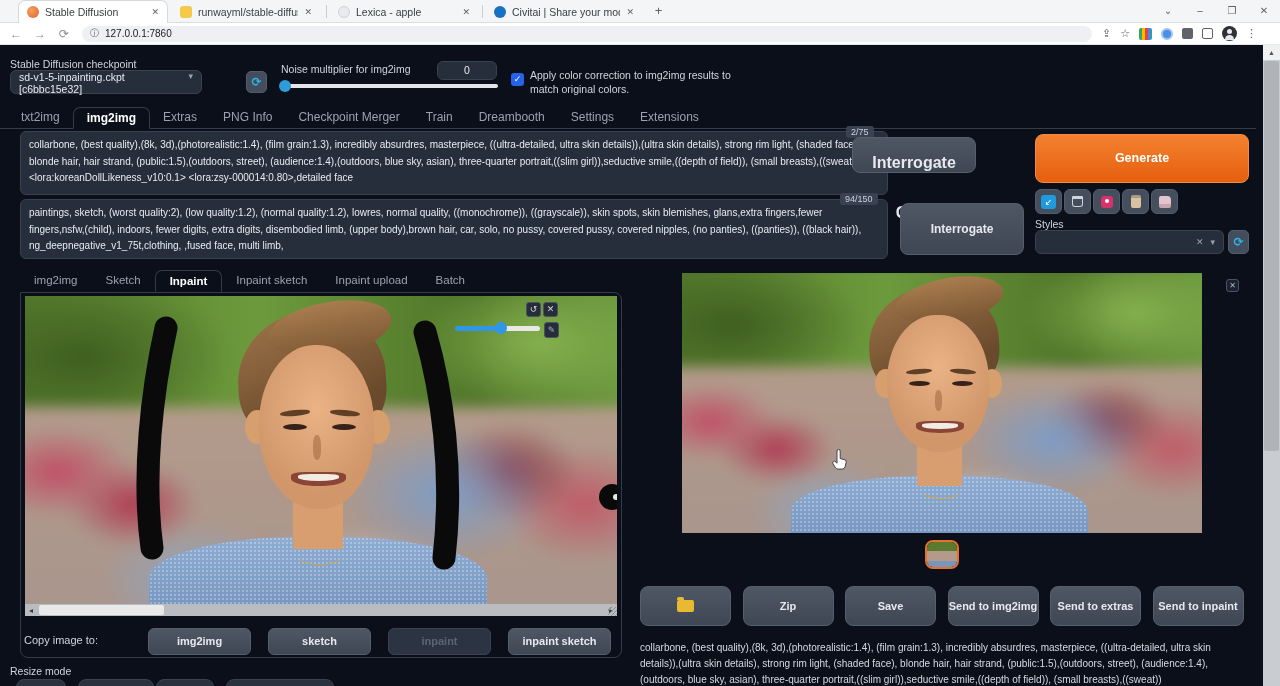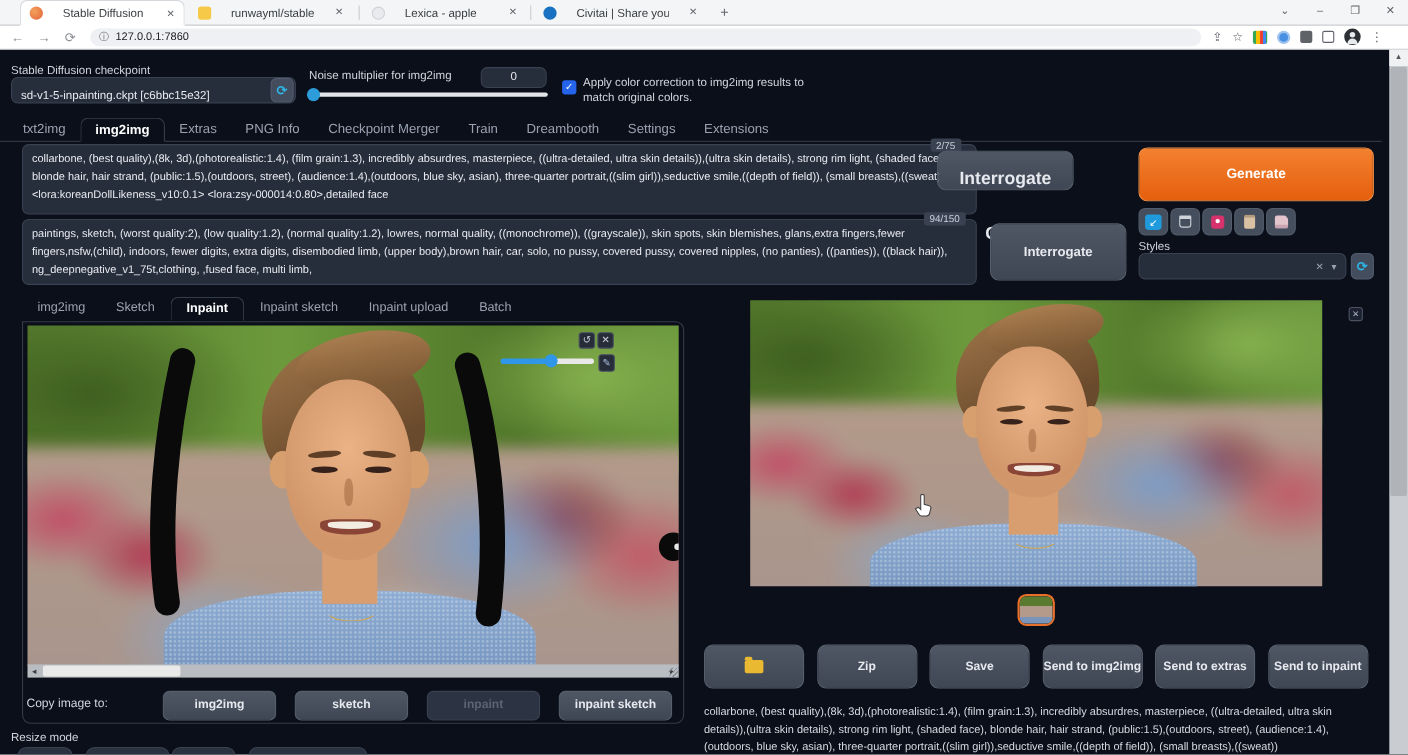--- a/index.html
+++ b/index.html
@@ -3,21 +3,21 @@
 <meta charset="utf-8">
 <style>
   * { margin:0; padding:0; box-sizing:border-box; }
   html,body { width:1280px; height:686px; overflow:hidden; }
   body { font-family:"Liberation Sans","DejaVu Sans",sans-serif; }
   .abs { position:absolute; }
   #page { position:relative; width:1280px; height:686px; background:#0b0f19; overflow:hidden; }
 
   
   .chrome-tabs { position:absolute; top:0; left:0; width:1280px; height:23px; background:#f4f5f7; border-bottom:1px solid #dadce0; }
-  .btab { position:absolute; top:0; height:23px; display:flex; align-items:center; gap:18px; padding:0 8px; font-size:10.5px; color:#3c4043; }
+  .btab { position:absolute; top:0; height:23px; display:flex; align-items:center; gap:6px; padding:0 8px; font-size:10.5px; color:#3c4043; }
   .btab .fav { width:12px; height:12px; border-radius:50%; flex:none; }
   .btab .ttl { white-space:nowrap; overflow:hidden; max-width:108px; }
   .btab .tx { margin-left:auto; color:#5f6368; font-size:9px; cursor:pointer; }
   .btab.active { background:#ffffff; border:1px solid #d5d8dc; border-bottom:none; border-radius:7px 7px 0 0; box-shadow:0 1px 0 #fff; }
   .tab-sep { position:absolute; top:5px; width:1px; height:13px; background:#c9ccd1; }
   .newtab { position:absolute; top:3px; left:650px; width:17px; height:17px; text-align:center; line-height:16px; font-size:13px; color:#5f6368; cursor:pointer; }
   .winctl { position:absolute; top:0; right:0; height:23px; display:flex; }
   .winctl span { width:32px; text-align:center; line-height:22px; font-size:10px; color:#5f6368; cursor:pointer; }
   .chrome-toolbar { position:absolute; top:23px; left:0; width:1280px; height:22px; background:#ffffff; border-bottom:1px solid #e4e6e8; display:flex; align-items:center; }
   .navbtn { color:#8b9096; font-size:12px; width:24px; text-align:center; cursor:pointer; }
@@ -35,21 +35,21 @@
   .avatar:after { content:""; position:absolute; top:9px; left:3px; width:9px; height:5px; border-radius:5px 5px 0 0; background:#e8eaed; }
 
   
   .lbl { font-size:10.5px; color:#cfd4dd; }
   .inputbox { background:#262d3b; border:1px solid #3a4150; border-radius:6px; color:#e8ebf0; }
   .graybtn { background:linear-gradient(#4f5765,#3f4754); border:1px solid #565f6d; border-radius:8px; color:#e6e9ee; font-weight:bold; text-align:center; cursor:pointer; }
   .badge { position:absolute; background:#3a4252; border-radius:3px; color:#c9d1dc; font-size:9px; padding:1px 5px; }
 
   
   .ckpt-label { left:10px; top:58px; }
-  .ckpt-dd { left:10px; top:70px; width:259px; height:24px; display:flex; align-items:flex-end; padding:0 8px; font-size:10.5px; cursor:pointer; }
+  .ckpt-dd { left:10px; top:70px; width:192px; height:24px; display:flex; align-items:flex-start; padding:0 8px; font-size:10.5px; cursor:pointer; }
   .ckpt-dd .caret { margin-left:auto; color:#9aa2af; font-size:9px; }
   .bluebtn { background:#434d5e; border:1px solid #525c6e; border-radius:5px; color:#2db7e8; font-size:12px; font-weight:bold; text-align:center; cursor:pointer; }
   .ckpt-refresh { left:246px; top:71px; width:21px; height:22px; line-height:20px; }
   .noise-label { left:281px; top:63px; }
   .noise-num { left:437px; top:61px; width:60px; height:19px; text-align:center; font-size:10.5px; line-height:17px; }
   .noise-track { left:281px; top:84px; width:217px; height:4px; background:#e3e5e9; border-radius:2px; cursor:pointer; }
   .noise-handle { left:279px; top:80px; width:12px; height:12px; border-radius:50%; background:#2d9cdb; cursor:pointer; }
   .cc-check { left:511px; top:73px; width:13px; height:13px; background:#2563eb; border-radius:3px; color:#fff; font-size:9px; line-height:13px; text-align:center; cursor:pointer; }
   .cc-label { left:530px; top:68px; width:208px; line-height:1.35; }
 

